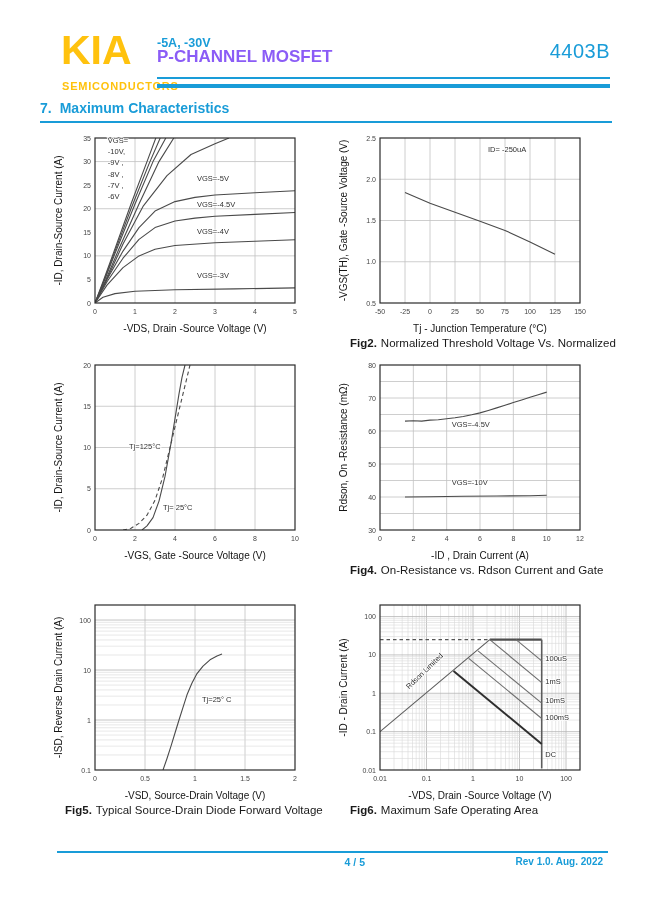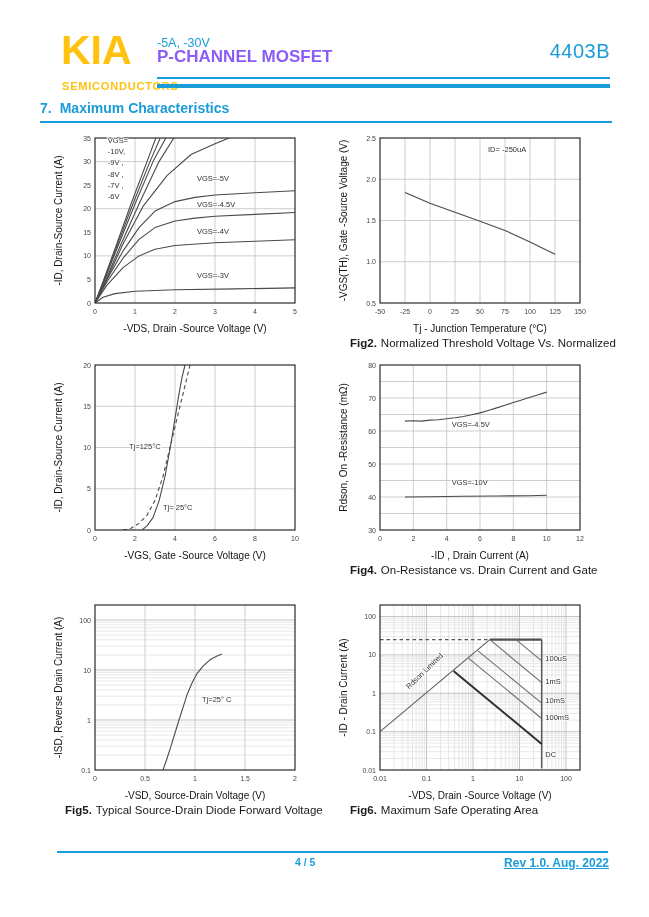--- a/index.html
+++ b/index.html
@@ -3,44 +3,44 @@
 <meta charset="utf-8">
 <style>
   html,body{margin:0;padding:0;background:#e8e8e8;}
   .page{position:relative;width:649px;height:917px;background:#ffffff;overflow:hidden;
         font-family:"Liberation Sans",sans-serif;margin:0 auto;}
   
   .logo{position:absolute;left:61px;top:30px;font-size:41px;font-weight:800;color:#FFC20E;
         letter-spacing:0px;line-height:1;}
   .logo-sub{position:absolute;left:62px;top:80px;font-size:11px;font-weight:bold;color:#FFC20E;
         letter-spacing:0.8px;}
-  .rating{position:absolute;left:157px;top:36px;font-size:12.5px;font-weight:normal;color:#199CD8;}
+  .rating{position:absolute;left:157px;top:36px;font-size:12.5px;font-weight:bold;color:#199CD8;}
   .family{position:absolute;left:157px;top:47px;font-size:17px;font-weight:bold;color:#8b5cf6;}
   .part{position:absolute;right:39px;top:40px;font-size:20px;color:#199CD8;letter-spacing:0.5px;}
   .rule-thin{position:absolute;left:157px;top:77px;width:453px;height:1.5px;background:#199CD8;}
   .rule-thick{position:absolute;left:157px;top:84px;width:453px;height:4px;background:#199CD8;}
   
   .section{position:absolute;left:40px;top:100px;font-size:14px;font-weight:bold;color:#199CD8;}
   .section .num{margin-right:8px;}
   .section-underline{position:absolute;left:40px;top:121px;width:572px;height:1.8px;background:#199CD8;}
   
   .fig{position:absolute;width:290px;}
   .col1{left:51px;} .col2{left:336px;}
   .row1{top:130px;} .row2{top:357px;} .row3{top:597px;}
   .caption{padding-left:14px;font-size:11.5px;color:#1a1a1a;margin-top:1px;white-space:nowrap;}
   .caption b{margin-right:4px;}
   svg{display:block;}
   .tick{font-size:7px;fill:#454545;}
   .ann{font-size:7.5px;fill:#303030;paint-order:stroke;stroke:#ffffff;stroke-width:1.6px;}
   .axl{font-size:10px;fill:#141414;}
   
   .footer-rule{position:absolute;left:57px;top:851px;width:551px;height:1.8px;background:#199CD8;}
-  .page-num{position:absolute;left:295px;top:856px;width:70px;text-align:left;
+  .page-num{position:absolute;left:295px;top:856px;width:70px;text-align:right;
             font-size:10.5px;font-weight:bold;color:#199CD8;}
-  .revision{position:absolute;right:40px;top:856px;font-size:12px;font-weight:bold;color:#199CD8;text-decoration:underline;}
+  .revision{position:absolute;right:46px;top:856px;font-size:10px;font-weight:bold;color:#199CD8;}
 </style>
 </head>
 <body>
 
 <div class="page">
 
   <div class="logo">KIA</div>
   <div class="logo-sub">SEMICONDUCTORS</div>
   <div class="rating">-5A,  -30V</div>
   <div class="family">P-CHANNEL MOSFET</div>
@@ -221,21 +221,21 @@
           <text x="40" y="109.5" text-anchor="end" class="tick">50</text>
           <text x="40" y="76.5" text-anchor="end" class="tick">60</text>
           <text x="40" y="43.5" text-anchor="end" class="tick">70</text>
           <text x="40" y="10.5" text-anchor="end" class="tick">80</text>
           <text x="115.66666666666667" y="69.71000000000002" text-anchor="start" class="ann">VGS=-4.5V</text>
           <text x="115.66666666666667" y="128.12" text-anchor="start" class="ann">VGS=-10V</text>
           <text x="144" y="202" text-anchor="middle" class="axl">-ID , Drain Current (A)</text>
           <text x="11" y="90.5" text-anchor="middle" class="axl" transform="rotate(-90 11 90.5)">Rdson, On -Resistance (mΩ)</text>
         </svg>
       </div>
-    <div class="caption"><b>Fig4.</b><span>On-Resistance vs. Drain Current and Gate</span></div>
+    <div class="caption"><b>Fig4.</b><span>On-Resistance vs. Rdson Current and Gate</span></div>
   </div>
   <div class="fig col1 row3">
     <div class="plot">
         <svg width="280" height="206" viewBox="0 0 280 206">
           <line x1="94" y1="8" x2="94" y2="173" stroke="#c2c2c2" stroke-width="0.8"></line>
           <line x1="144" y1="8" x2="144" y2="173" stroke="#c2c2c2" stroke-width="0.8"></line>
           <line x1="194" y1="8" x2="194" y2="173" stroke="#c2c2c2" stroke-width="0.8"></line>
           <line x1="44" y1="157.95319662353867" x2="244" y2="157.95319662353867" stroke="#d8d8d8" stroke-width="0.6"></line>
           <line x1="44" y1="149.1513808925843" x2="244" y2="149.1513808925843" stroke="#d8d8d8" stroke-width="0.6"></line>
           <line x1="44" y1="142.90639324707735" x2="244" y2="142.90639324707735" stroke="#d8d8d8" stroke-width="0.6"></line>

